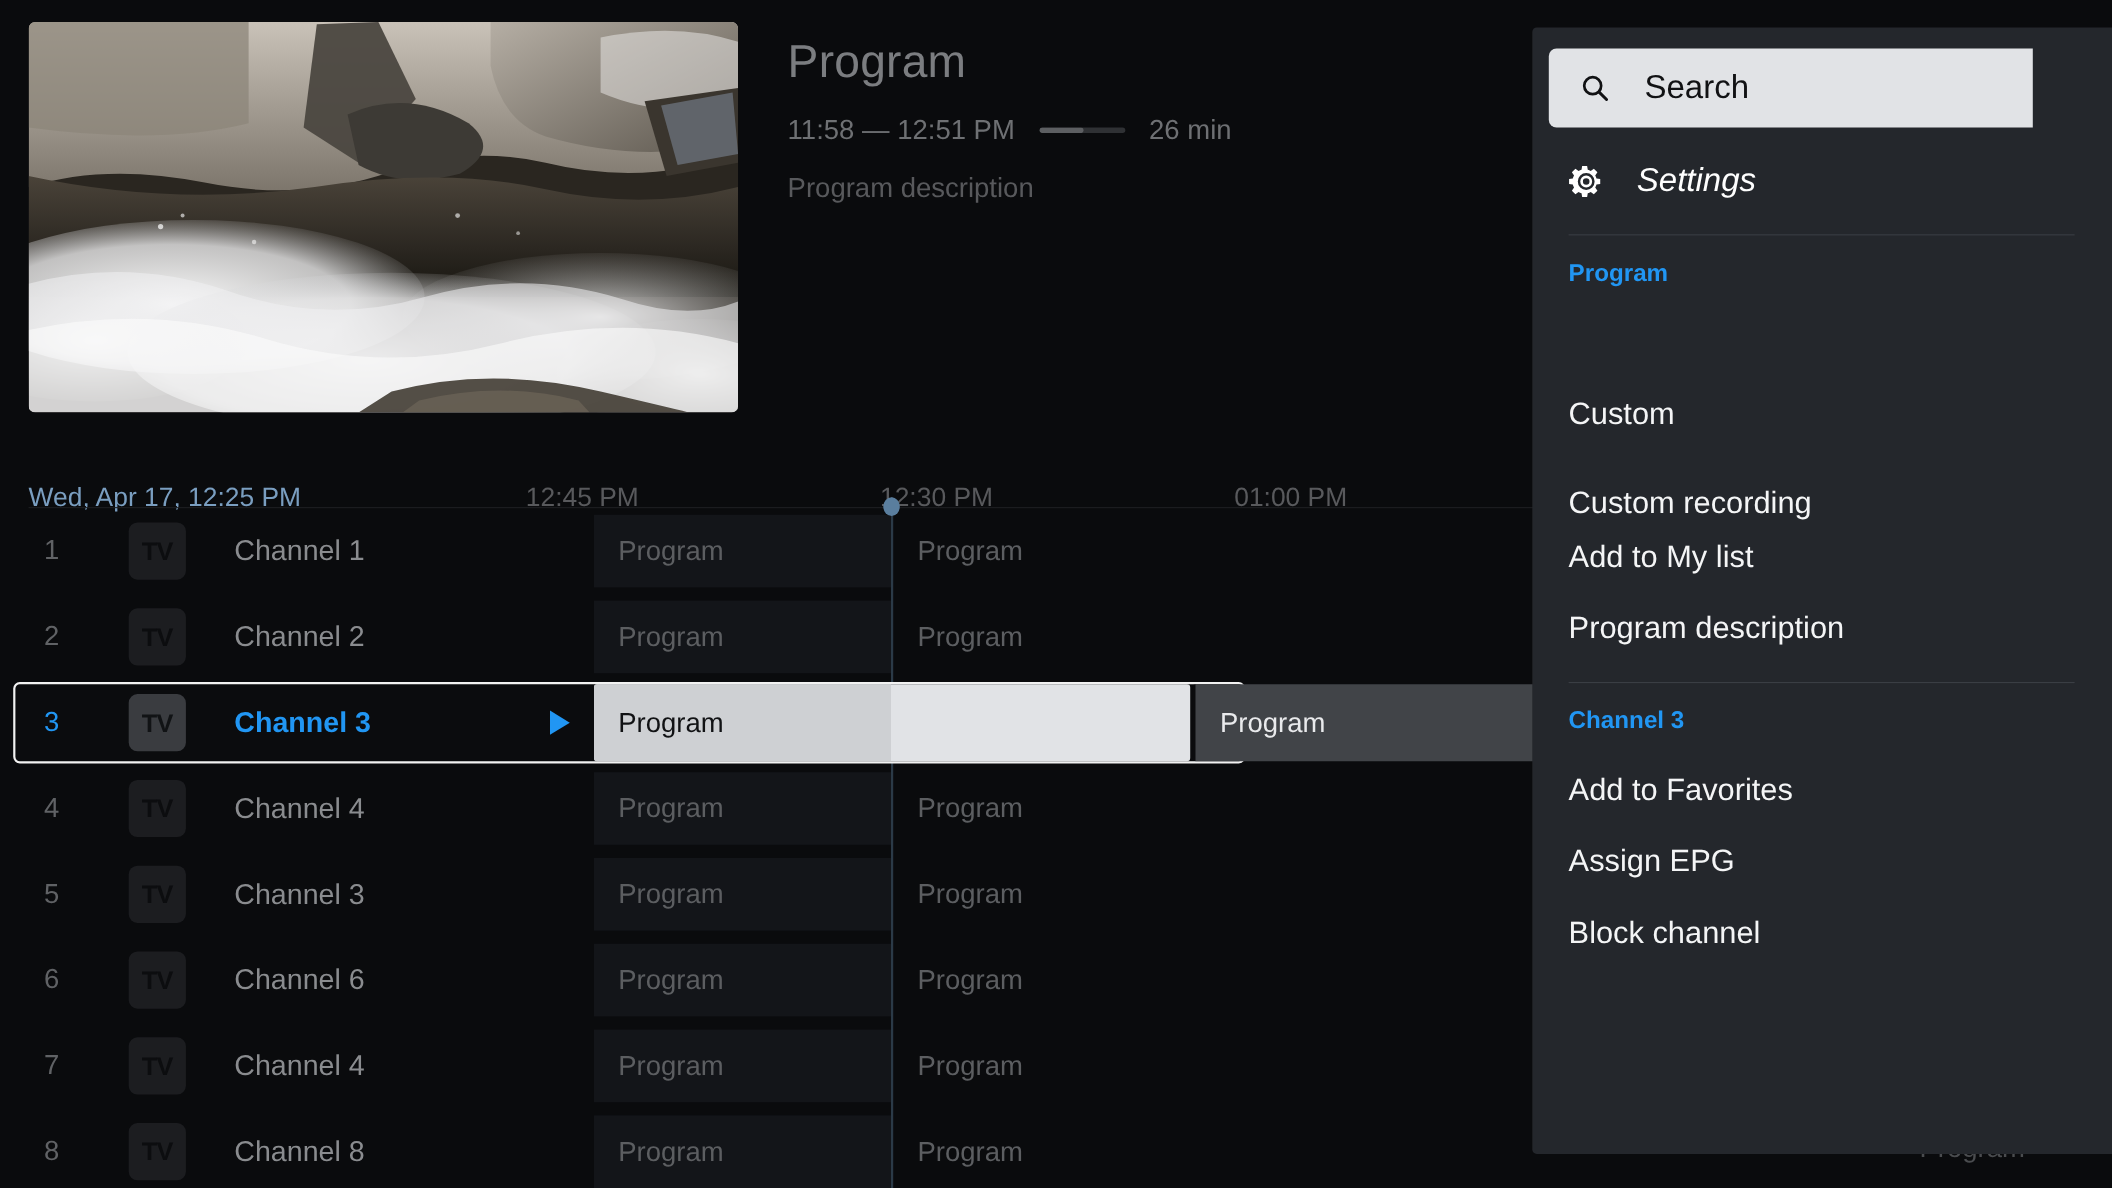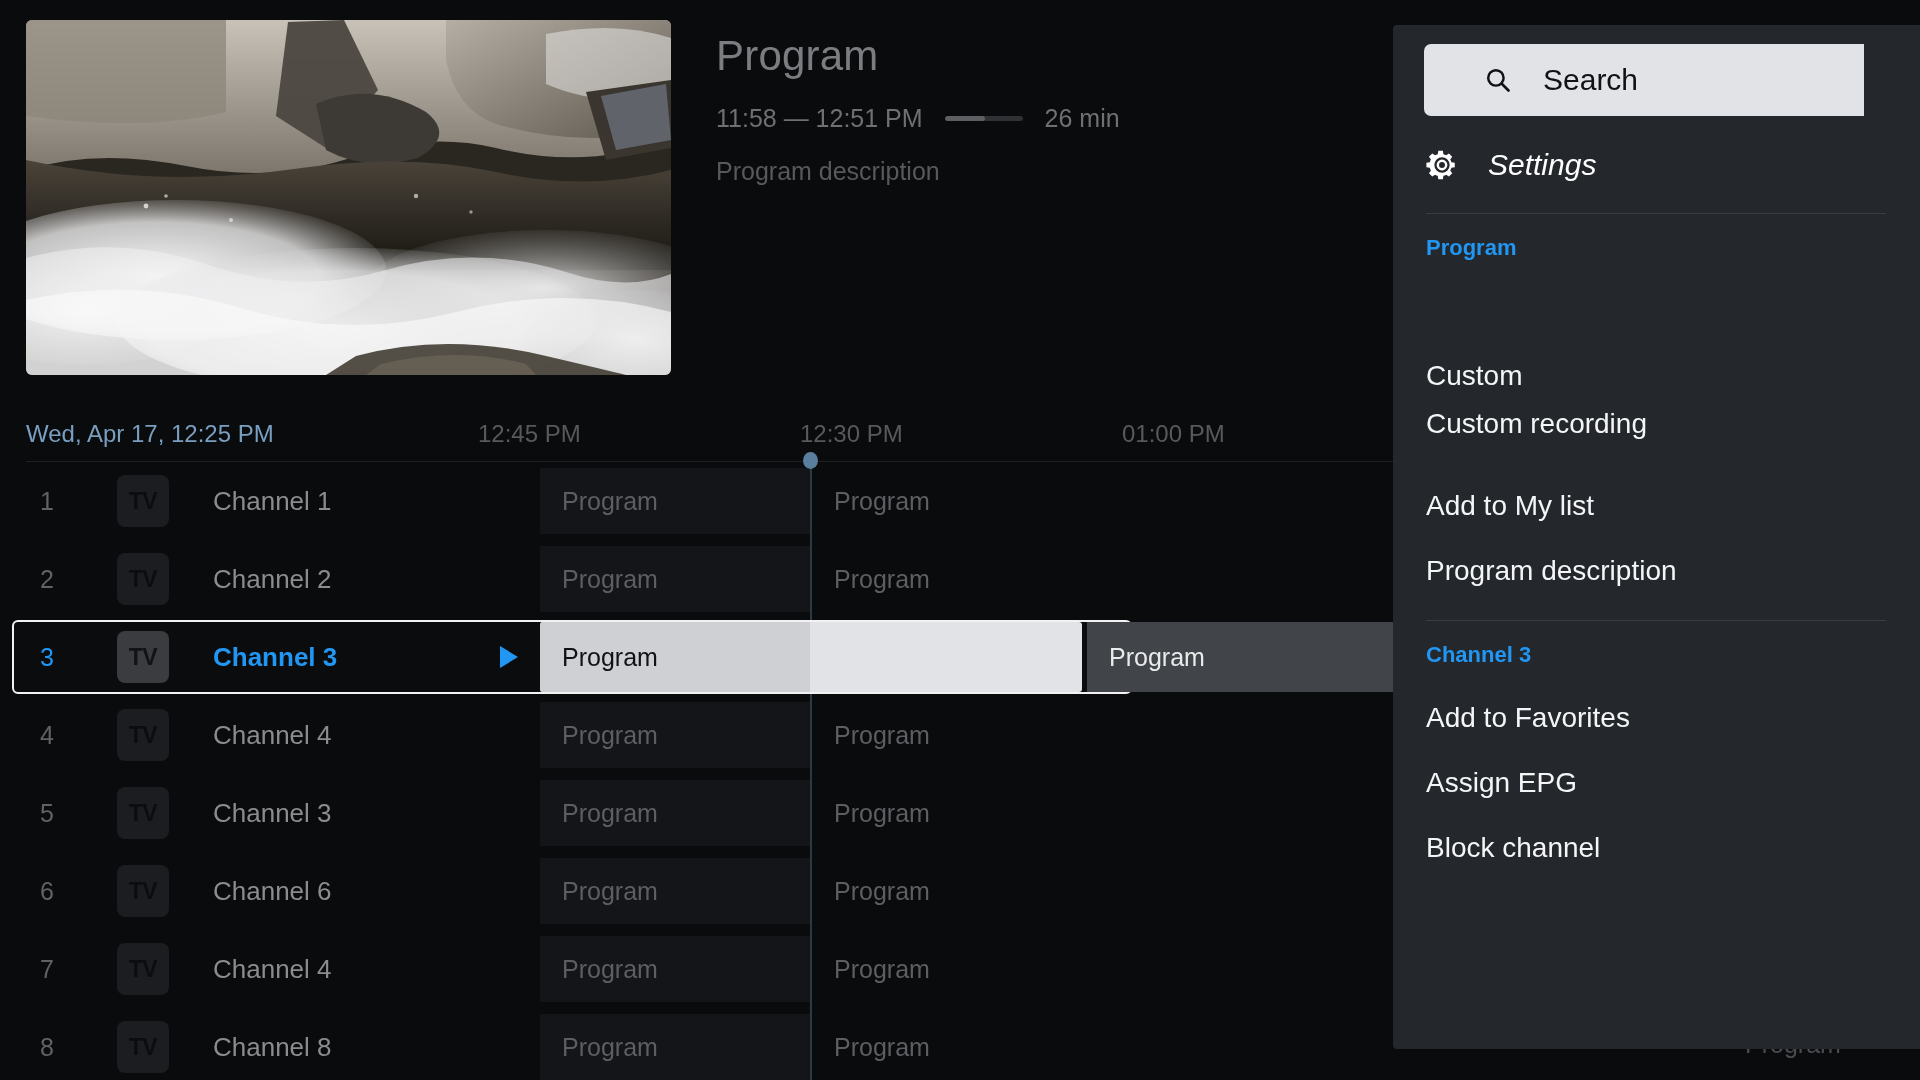--- a/index.html
+++ b/index.html
@@ -27,21 +27,21 @@
   .info .times{ font-size:25px; color:#6e7073; white-space:nowrap; }
   .pbar{
     width:78px; height:5px; border-radius:3px; background:#2f3134;
     margin:0 22px; position:relative; overflow:hidden;
   }
   .pbar > i{ position:absolute; left:0; top:0; bottom:0; width:52%; background:#5d5f62; border-radius:3px; }
   .info .dur{ font-size:25px; color:#6e7073; white-space:nowrap; }
   .info .desc{ font-size:25px; color:#58595c; margin-top:24px; }
 
   
-  .timehdr{ position:absolute; left:0; top:420px; width:1920px; height:36px;text-decoration:underline; }
+  .timehdr{ position:absolute; left:0; top:439px; width:1920px; height:36px;text-decoration:underline; }
   .timehdr .now{
     position:absolute; left:26px; top:0; font-size:24px; color:#7a9ec0;
     white-space:nowrap;
   }
   .timehdr .tick{ position:absolute; top:0; font-size:24px; color:#58595c; white-space:nowrap; }
 
   .hline{ position:absolute; left:26px; top:461px; width:1894px; height:1px; background:#1d1f22; }
 
   
   .grid{ position:absolute; left:0; top:462px; width:1920px; height:618px; }
@@ -117,23 +117,23 @@
     z-index:3;
   }
 
   
   .menu{
     position:absolute; left:1393px; top:25px; width:527px; height:1024px;
     background:#24272c; border-radius:4px 0 0 4px; z-index:20;
     overflow:hidden;
   }
   .searchbox{
-    position:absolute; left:31px; top:19px; width:440px; height:72px;
+    position:absolute; left:15px; top:19px; width:440px; height:72px;
     background:#e1e3e6; border-radius:7px 0 0 7px;
-    display:flex; align-items:center;padding-left:32px;
+    display:flex; align-items:center;
   }
   .searchbox .sicon{ margin-left:28px; width:28px; height:28px; display:block; }
   .searchbox .stext{ margin-left:31px; font-size:30px; color:#111214; }
 
   .mrow{
     position:absolute; left:0; width:527px; height:56px;
     display:flex; align-items:center;
   }
   .mrow .gicon{ margin-left:32px; width:34px; height:34px; display:block; }
   .mrow .glabel{ margin-left:29px; font-size:30px; color:#fefefe;font-style:italic; }
@@ -379,21 +379,21 @@
         <path fill="#ffffff" d="M21 13.6v-3.2l-2.4-.4a6.9 6.9 0 0 0-.8-1.9l1.4-2-2.3-2.3-2 1.4a6.9 6.9 0 0 0-1.9-.8L12.6 2h-3.2l-.4 2.4a6.9 6.9 0 0 0-1.9.8l-2-1.4L2.8 6.1l1.4 2a6.9 6.9 0 0 0-.8 1.9L1 10.4v3.2l2.4.4c.2.7.4 1.3.8 1.9l-1.4 2 2.3 2.3 2-1.4c.6.4 1.2.6 1.9.8l.4 2.4h3.2l.4-2.4c.7-.2 1.3-.4 1.9-.8l2 1.4 2.3-2.3-1.4-2c.4-.6.6-1.2.8-1.9l2.4-.4zM12 17.4a5.4 5.4 0 1 1 0-10.8 5.4 5.4 0 0 1 0 10.8z"></path>
       </svg>
       <div class="glabel">Settings</div>
     </div>
 
     <div class="mdiv" style="top:188px"></div>
 
     <div class="mhead" style="top:210px">Program</div>
 
     <div class="mitem" style="top:335px">Custom</div>
-    <div class="mitem" style="top:383px">Custom recording</div>
+    <div class="mitem" style="top:416px">Custom recording</div>
     <div class="mitem" style="top:465px">Add to My list</div>
     <div class="mitem" style="top:530px">Program description</div>
 
     <div class="mdiv" style="top:595px"></div>
 
     <div class="mhead" style="top:617px">Channel 3</div>
 
     <div class="mitem" style="top:677px">Add to Favorites</div>
     <div class="mitem" style="top:742px">Assign EPG</div>
     <div class="mitem" style="top:807px">Block channel</div>

